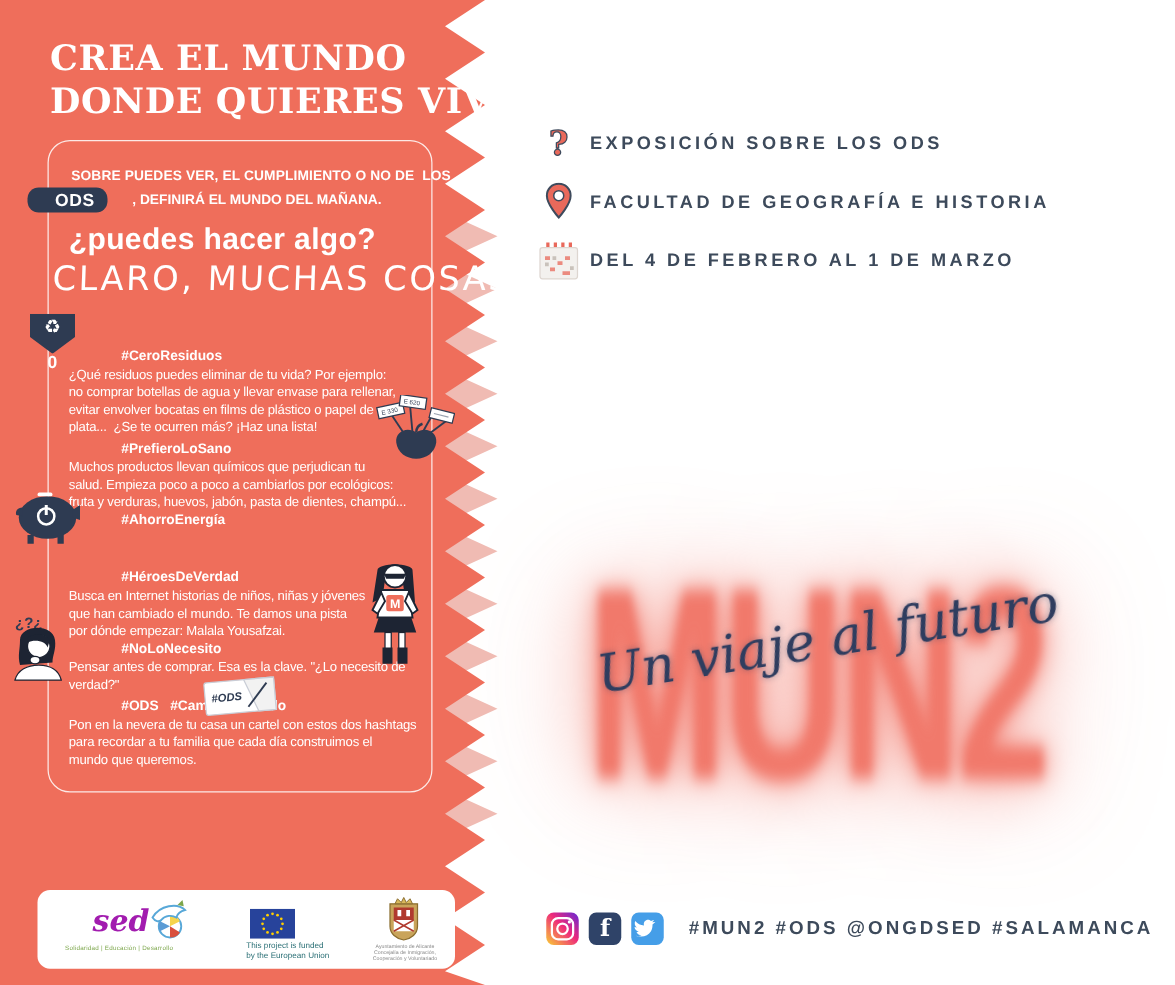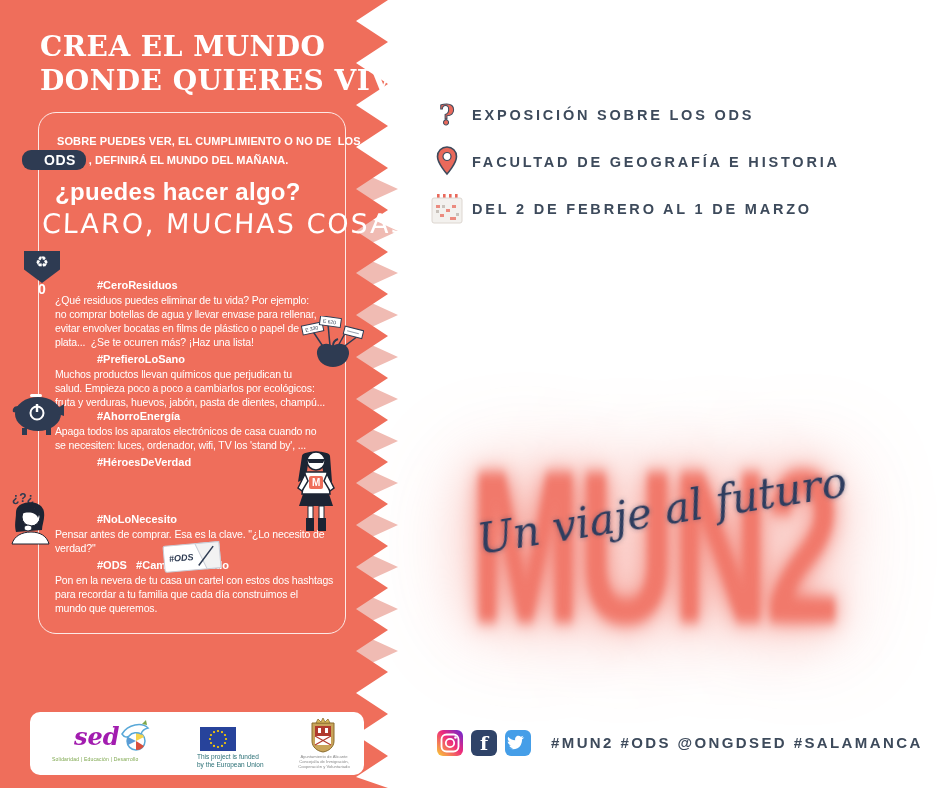--- a/index.html
+++ b/index.html
@@ -13,21 +13,21 @@
   .panel-content{position:absolute;left:0;top:0;width:400px;height:788px;z-index:3;color:#fff;}
   .abs{position:absolute;}
   .title{left:40px;top:30px;font-family:"DejaVu Serif",serif;font-weight:700;font-size:28px;
          line-height:34px;white-space:pre;letter-spacing:.5px;}
   .content-box{left:38px;top:112px;width:306px;height:520px;border:1.5px solid rgba(255,255,255,.85);
          border-radius:18px;}
   .intro1{left:57px;top:135px;font-size:11px;font-weight:700;white-space:pre;letter-spacing:.1px;}
   .intro2row{left:22px;top:150px;display:flex;align-items:center;}
   .ods-pill{background:#2E3B52;color:#fff;font-size:14px;font-weight:700;border-radius:9px;
          padding:2px 10px 2px 22px;letter-spacing:.5px;}
-  .intro2{font-size:11px;font-weight:700;margin-left:3px;white-space:pre;}
+  .intro2{font-size:11px;font-weight:700;margin-left:20px;white-space:pre;}
   .question{left:55px;top:178px;font-size:24px;font-weight:700;letter-spacing:.3px;}
   .claro{left:42px;top:208px;font-family:"DejaVu Sans",sans-serif;font-size:27px;font-weight:400;
          letter-spacing:2px;transform:skewX(-2deg);white-space:pre;}
   .sec{left:55px;width:292px;}
   .sec .tag{font-size:11px;font-weight:700;margin-bottom:2px;white-space:pre;margin-left:42px;}
   .sec .bodytext{font-size:10.5px;line-height:14px;white-space:pre;letter-spacing:-.15px;}
   
   .pennant{left:24px;top:251px;width:36px;height:32px;background:#2E3B52;text-align:center;
          clip-path:polygon(0 0,100% 0,100% 58%,50% 100%,0 58%);}
   .pennant span{font-size:15px;line-height:22px;color:#fff;}
@@ -103,25 +103,26 @@
 plata...  ¿Se te ocurren más? ¡Haz una lista!</div>
     </div>
     <div class="abs sec" style="top:353px">
       <div class="tag">#PrefieroLoSano</div>
       <div class="bodytext">Muchos productos llevan químicos que perjudican tu
 salud. Empieza poco a poco a cambiarlos por ecológicos:
 fruta y verduras, huevos, jabón, pasta de dientes, champú...</div>
     </div>
     <div class="abs sec" style="top:410px">
       <div class="tag">#AhorroEnergía</div>
-      <div class="bodytext">Apaga todos los aparatos electrónicos de casa cuando no
-se necesiten: luces, ordenador, wifi, TV los 'stand by', ...</div>
     </div>
     <div class="abs sec" style="top:456px">
       <div class="tag">#HéroesDeVerdad</div>
+      <div class="bodytext">Busca en Internet historias de niños, niñas y jóvenes
+que han cambiado el mundo. Te damos una pista
+por dónde empezar: Malala Yousafzai.</div>
     </div>
     <div class="abs sec" style="top:513px">
       <div class="tag">#NoLoNecesito</div>
       <div class="bodytext">Pensar antes de comprar. Esa es la clave. "¿Lo necesito de
 verdad?"</div>
     </div>
     <div class="abs sec" style="top:559px">
       <div class="tag">#ODS   #CambioElMundo</div>
       <div class="bodytext">Pon en la nevera de tu casa un cartel con estos dos hashtags
 para recordar a tu familia que cada día construimos el
@@ -276,21 +277,21 @@
               <rect x="10" y="21" width="4" height="3"></rect>
             <rect x="20" y="24" width="6" height="3"></rect>
           </g>
           <g fill="#C9C2BB">
               <rect x="12" y="12" width="3" height="3"></rect>
               <rect x="6" y="17" width="3" height="3"></rect>
               <rect x="26" y="20" width="3" height="3"></rect>
             </g>
         </svg>
       </div>
-      <div class="info-label">DEL 2 DE FEBRERO AL 1 DE MARZO</div>
+      <div class="info-label">DEL 4 DE FEBRERO AL 1 DE MARZO</div>
     </div>
   </div>
 
   <div class="abs mun2">MUN2</div>
   <div class="abs script">Un viaje al futuro</div>
 
   <div class="abs social-row">
     <div class="social-sq insta">
       <svg width="26" height="26" viewBox="0 0 26 26" style="position:absolute;left:0;top:0">
         <rect x="4.5" y="4.5" width="17" height="17" rx="5" fill="none" stroke="#fff" stroke-width="1.8"></rect>

